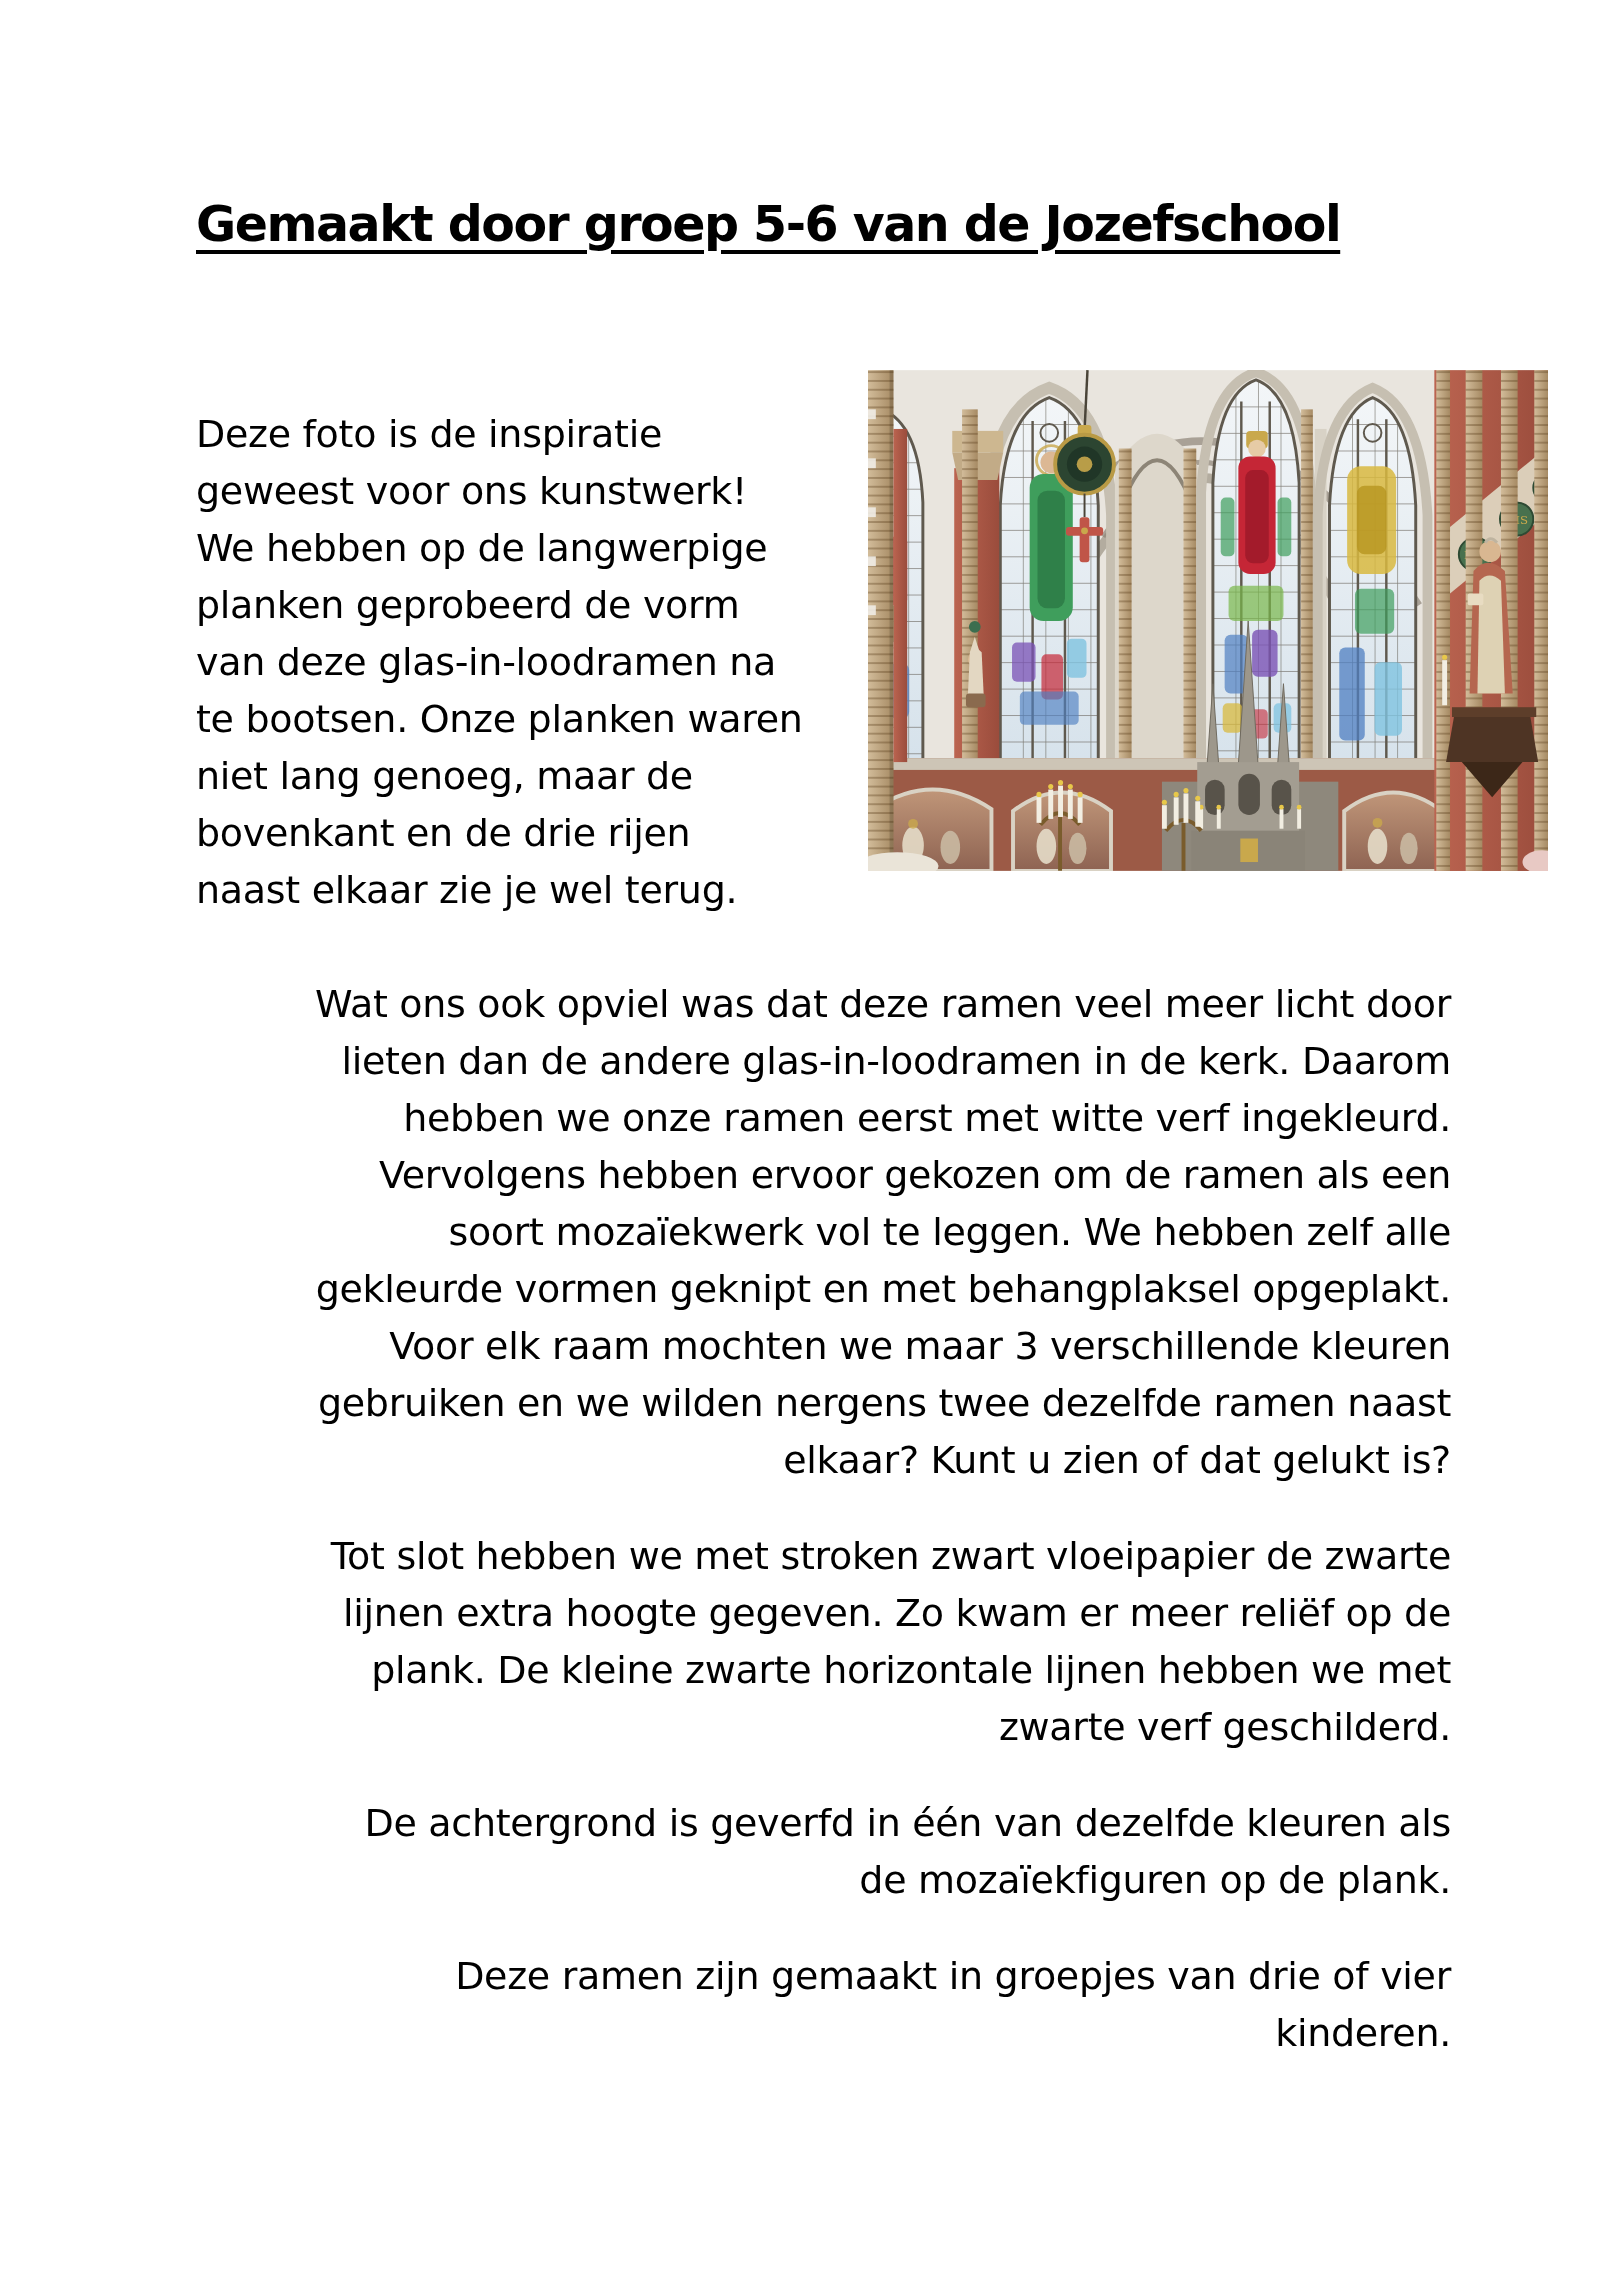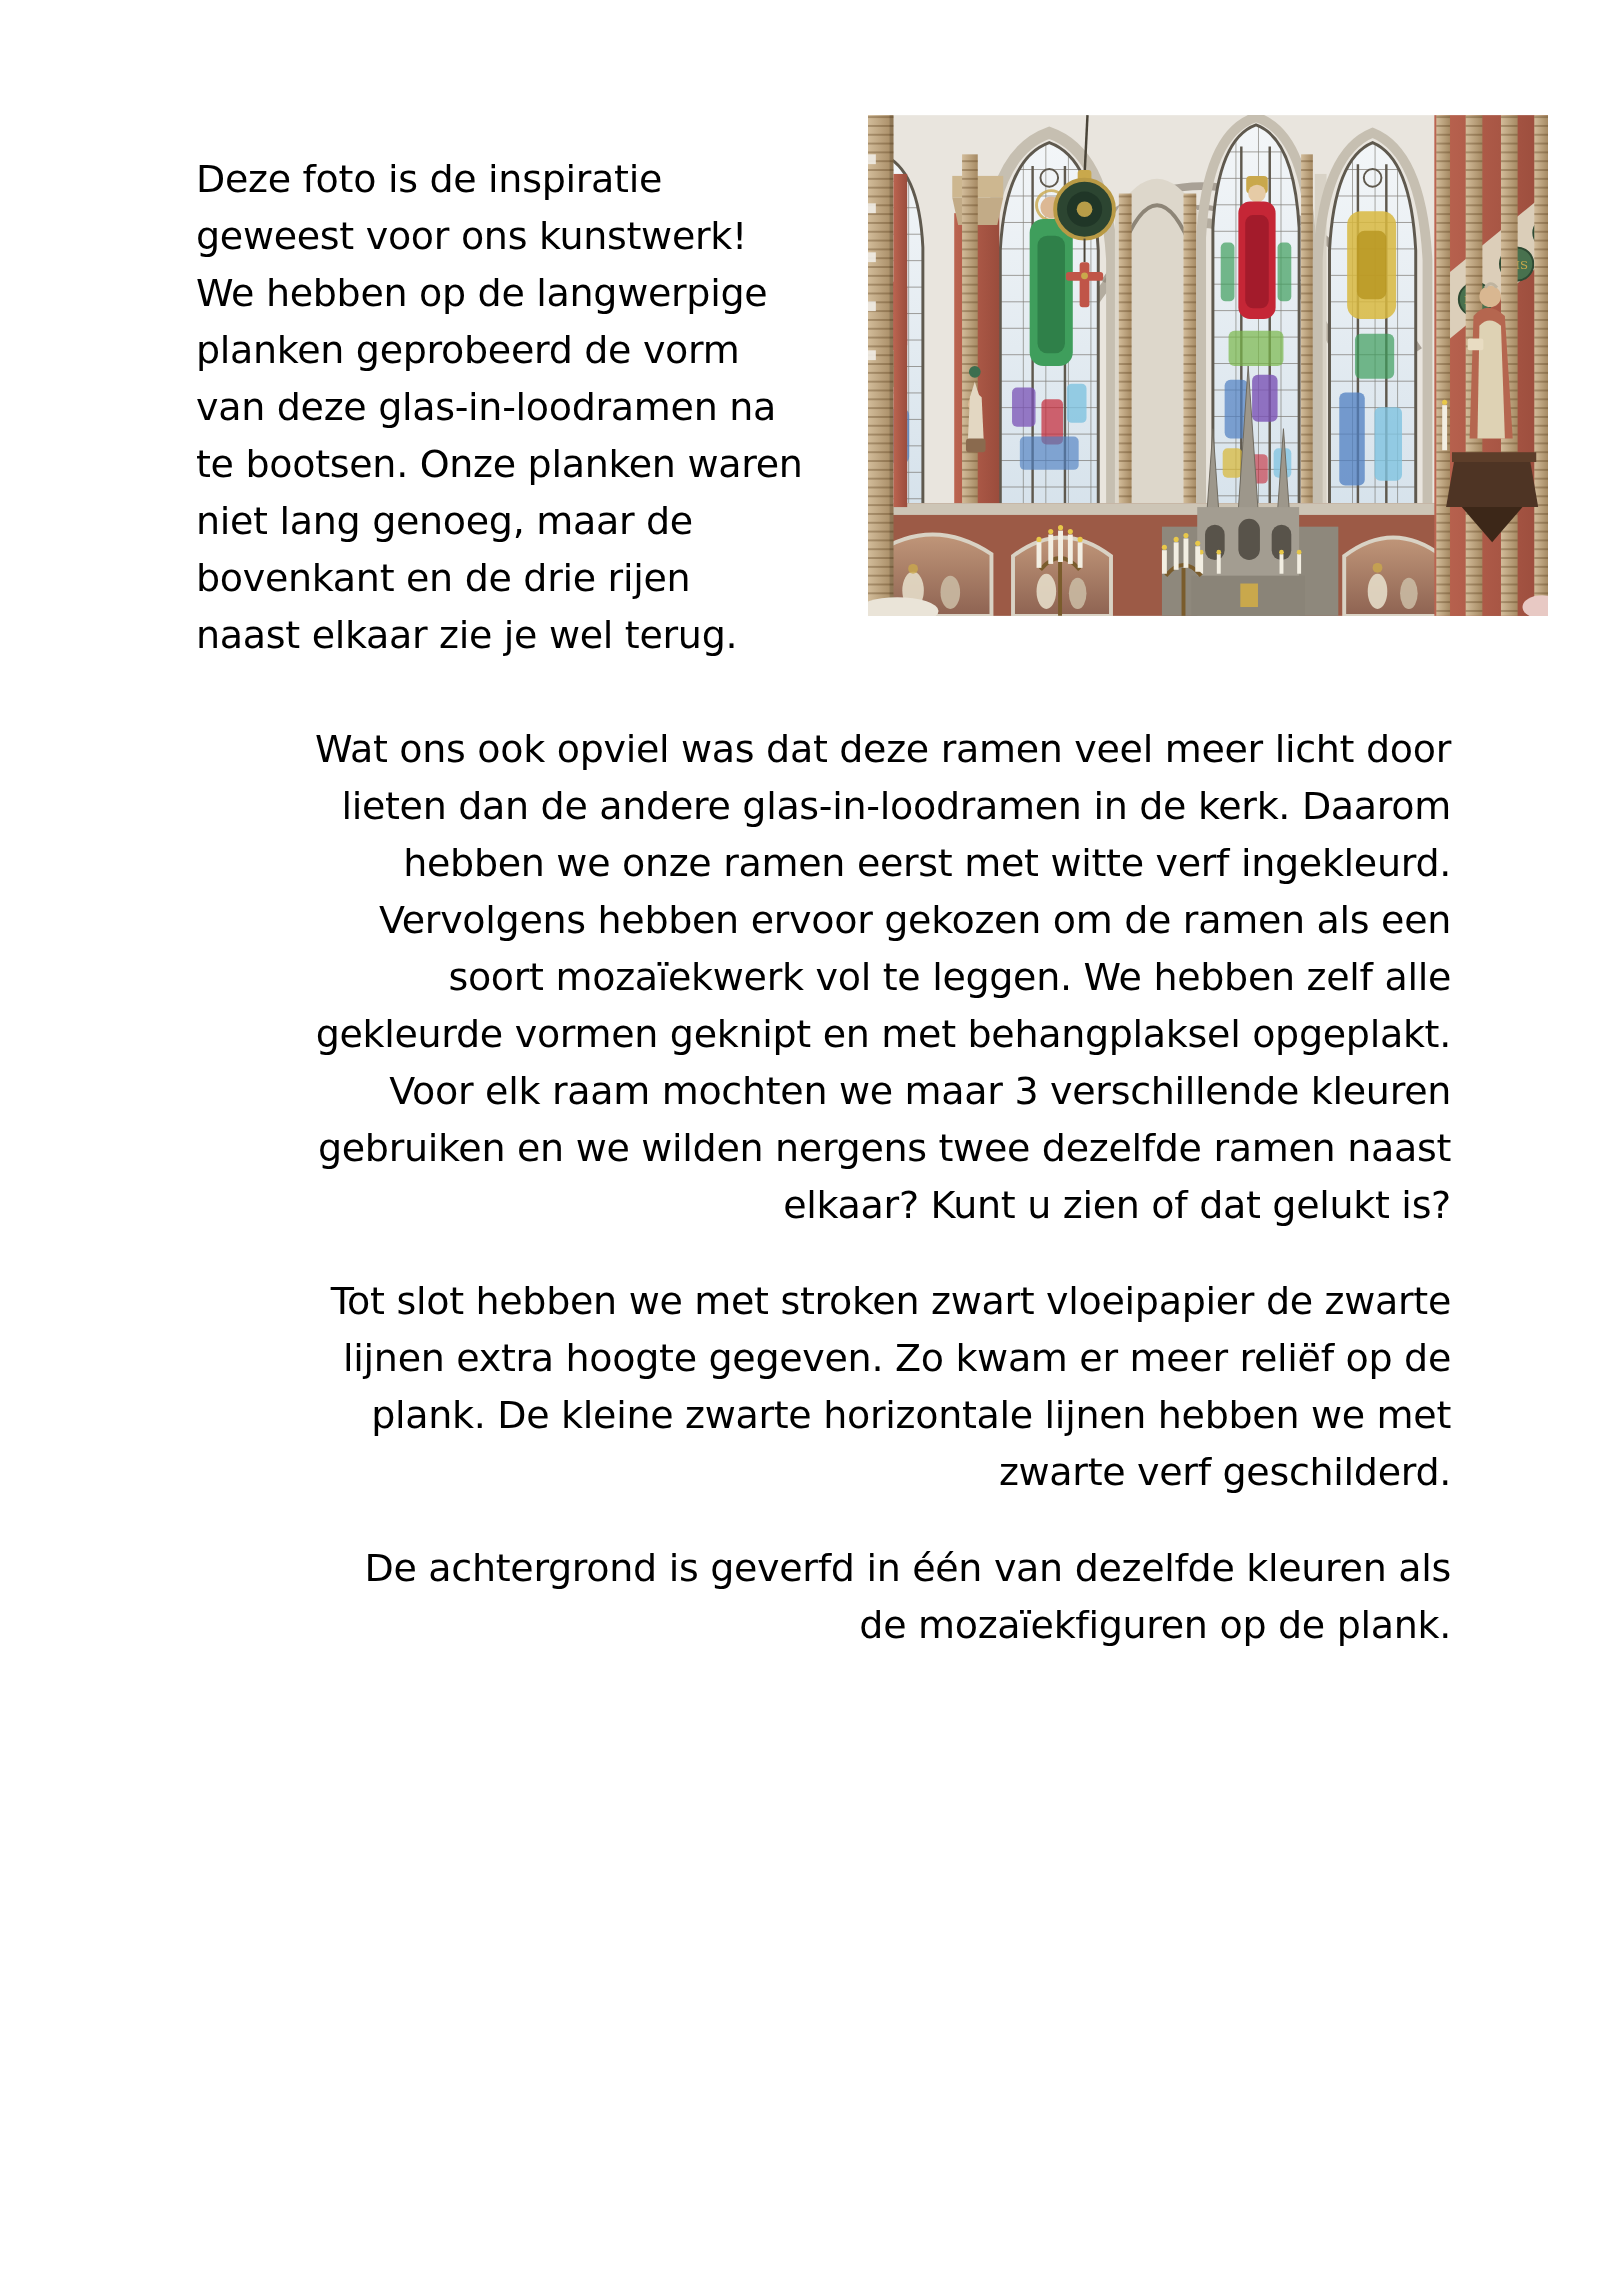--- a/index.html
+++ b/index.html
@@ -21,20 +21,21 @@
   .photo{width:680px;height:501px;margin:6.9px 0 0 auto;flex:none;}
   .photo svg{display:block;width:680px;height:501px;}
   .para{margin:39px 196px 0 196px;width:1255px;text-align:right;}
   .para.first{margin-top:57px;}
 </style>
 </head>
 <body>
 
 <div class="page">
 
+  <h1 class="title">Gemaakt door groep 5-6 van de Jozefschool</h1>
 
   <section class="hero">
     <div class="intro bodytext">Deze foto is de inspiratie
 geweest voor ons kunstwerk!
 We hebben op de langwerpige
 planken geprobeerd de vorm
 van deze glas-in-loodramen na
 te bootsen. Onze planken waren
 niet lang genoeg, maar de
 bovenkant en de drie rijen
@@ -326,15 +327,17 @@
 gekleurde vormen geknipt en met behangplaksel opgeplakt.
 Voor elk raam mochten we maar 3 verschillende kleuren
 gebruiken en we wilden nergens twee dezelfde ramen naast
 elkaar? Kunt u zien of dat gelukt is?</div>
   <div class="para bodytext">Tot slot hebben we met stroken zwart vloeipapier de zwarte
 lijnen extra hoogte gegeven. Zo kwam er meer reliëf op de
 plank. De kleine zwarte horizontale lijnen hebben we met
 zwarte verf geschilderd.</div>
   <div class="para bodytext">De achtergrond is geverfd in één van dezelfde kleuren als
 de mozaïekfiguren op de plank.</div>
+  <div class="para bodytext">Deze ramen zijn gemaakt in groepjes van drie of vier
+kinderen.</div>
 
 </div>
 
 
 </body></html>

